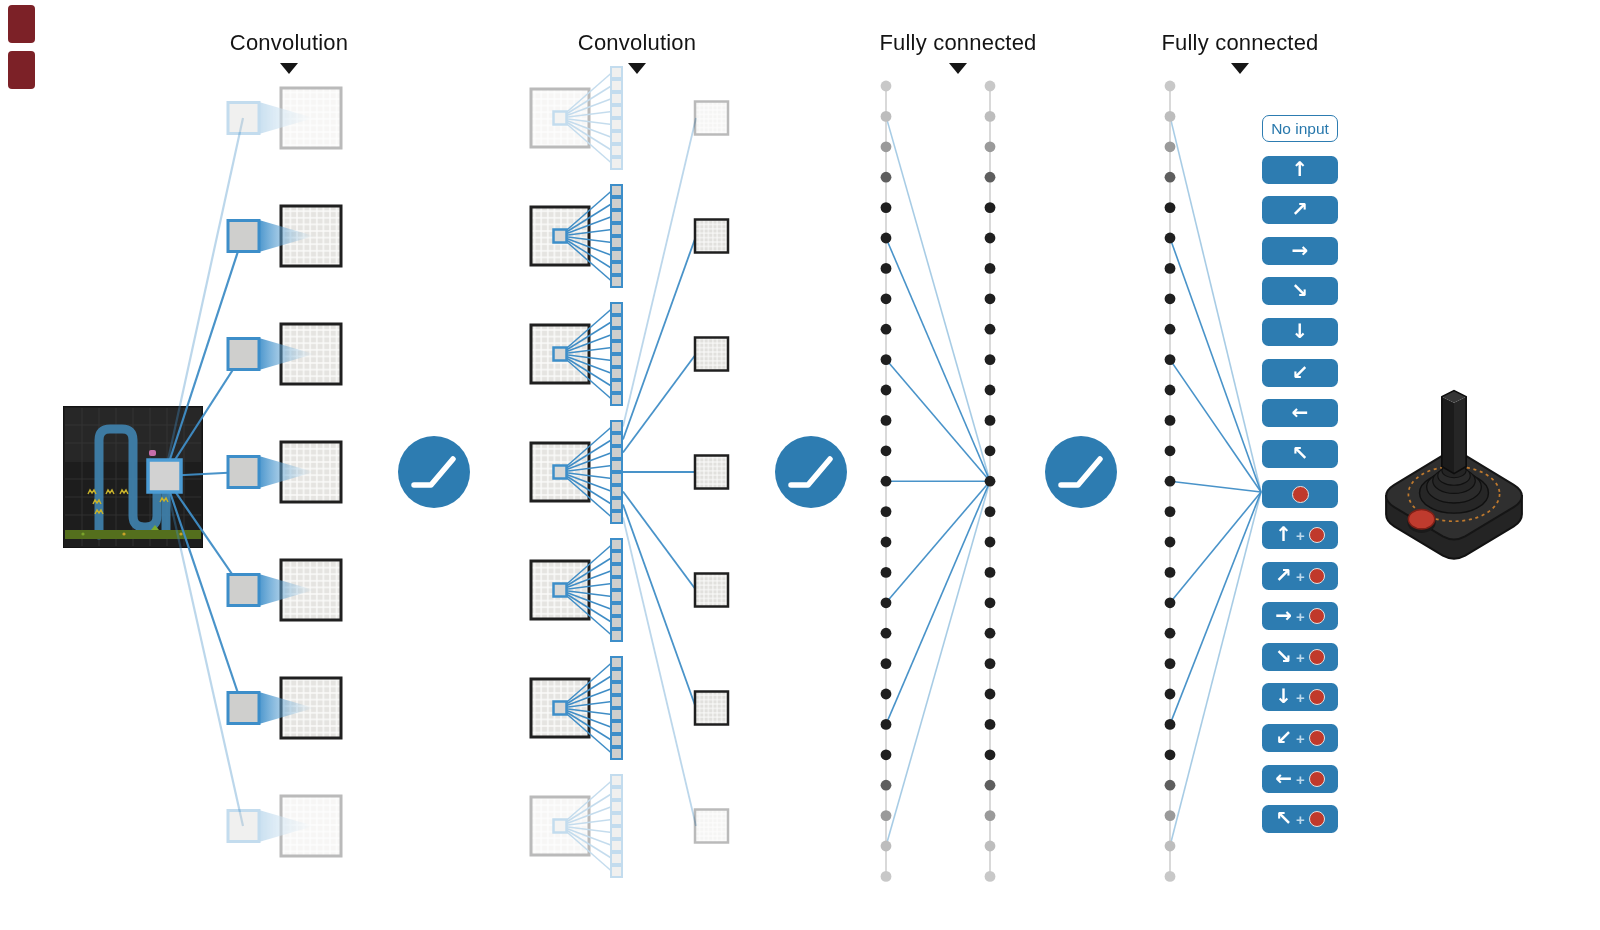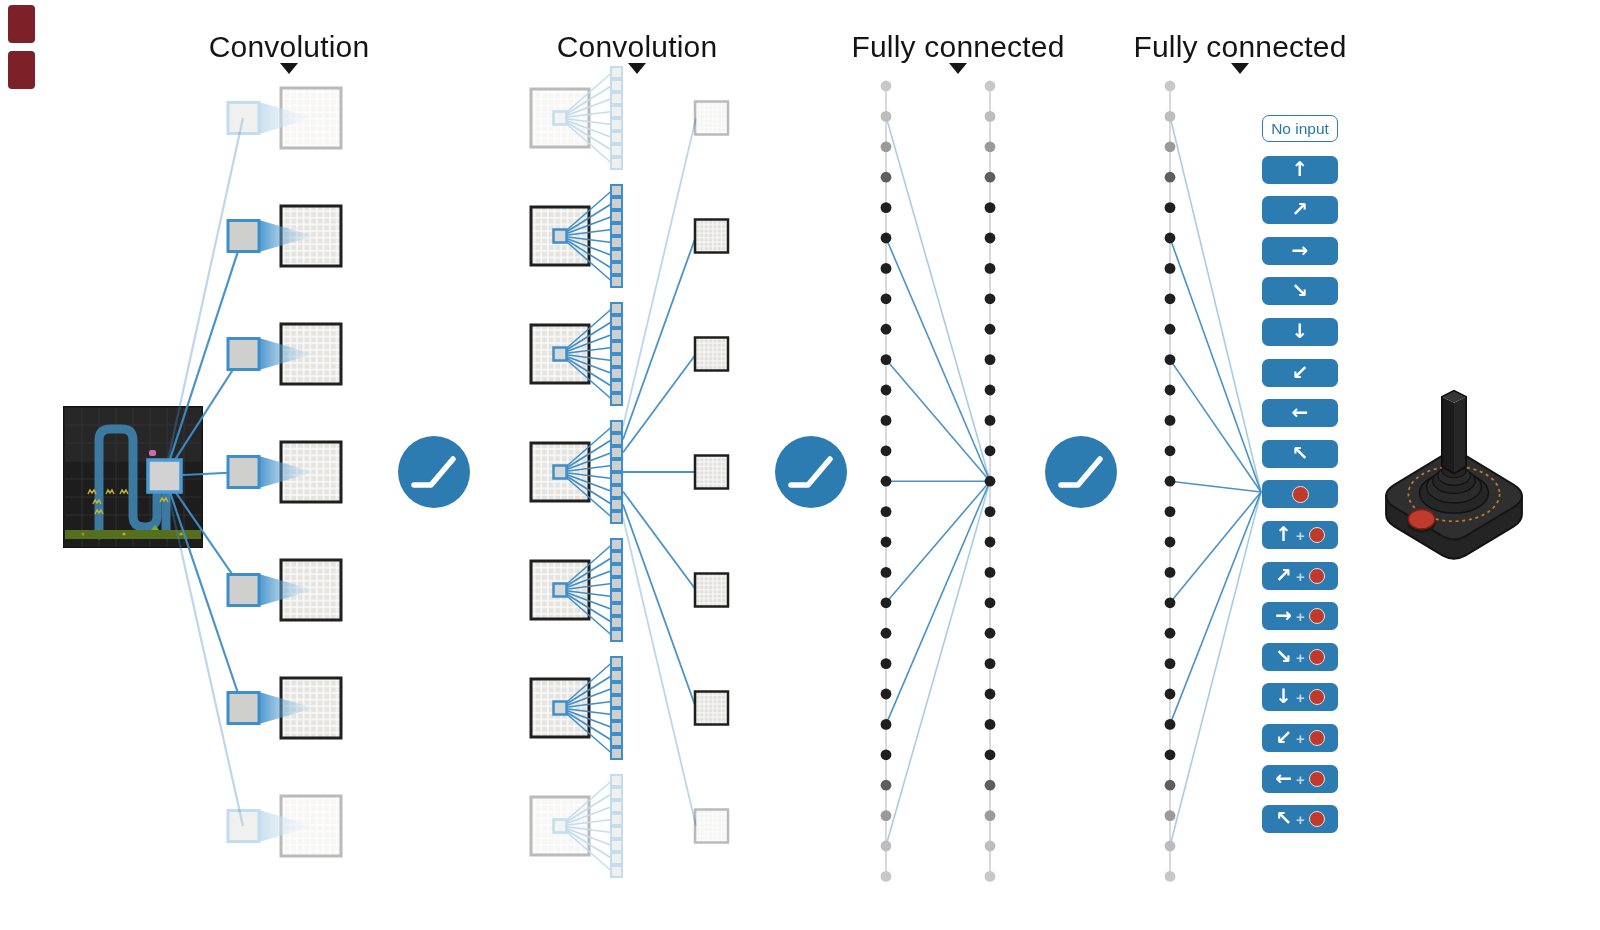--- a/index.html
+++ b/index.html
@@ -1,21 +1,21 @@
 <!DOCTYPE html>
 <html><head>
 <meta charset="utf-8">
 <style>
   html,body{margin:0;padding:0;background:#fff;}
   #stage{position:relative;width:1600px;height:930px;background:#fff;overflow:hidden;
          font-family:"Liberation Sans","DejaVu Sans",sans-serif;}
   #screen-svg{position:absolute;left:63px;top:406px;}
   #net{position:absolute;left:0;top:0;}
   .layer-label{position:absolute;top:30px;transform:translateX(-50%);
-               font-size:30px;color:#141414;letter-spacing:.2px;white-space:nowrap;}
+               font-size:22px;color:#141414;letter-spacing:.2px;white-space:nowrap;}
   .label-tri{position:absolute;top:63px;transform:translateX(-50%);width:0;height:0;
              border-left:9px solid transparent;border-right:9px solid transparent;
              border-top:11px solid #161616;}
   #actions-column{position:absolute;left:1262px;top:115px;width:78px;height:720px;}
   .act-btn{position:absolute;left:0;width:76px;height:28px;border-radius:6.5px;
            display:flex;align-items:center;justify-content:center;gap:4px;
            box-sizing:border-box;cursor:pointer;}
   .act-btn.blue{background:#2d7cb1;color:#fff;}
   .act-btn.outline{height:27px;background:#fff;border:1.6px solid #2d7cb1;color:#2878ac;
                    font-size:15.5px;border-radius:7px;}

